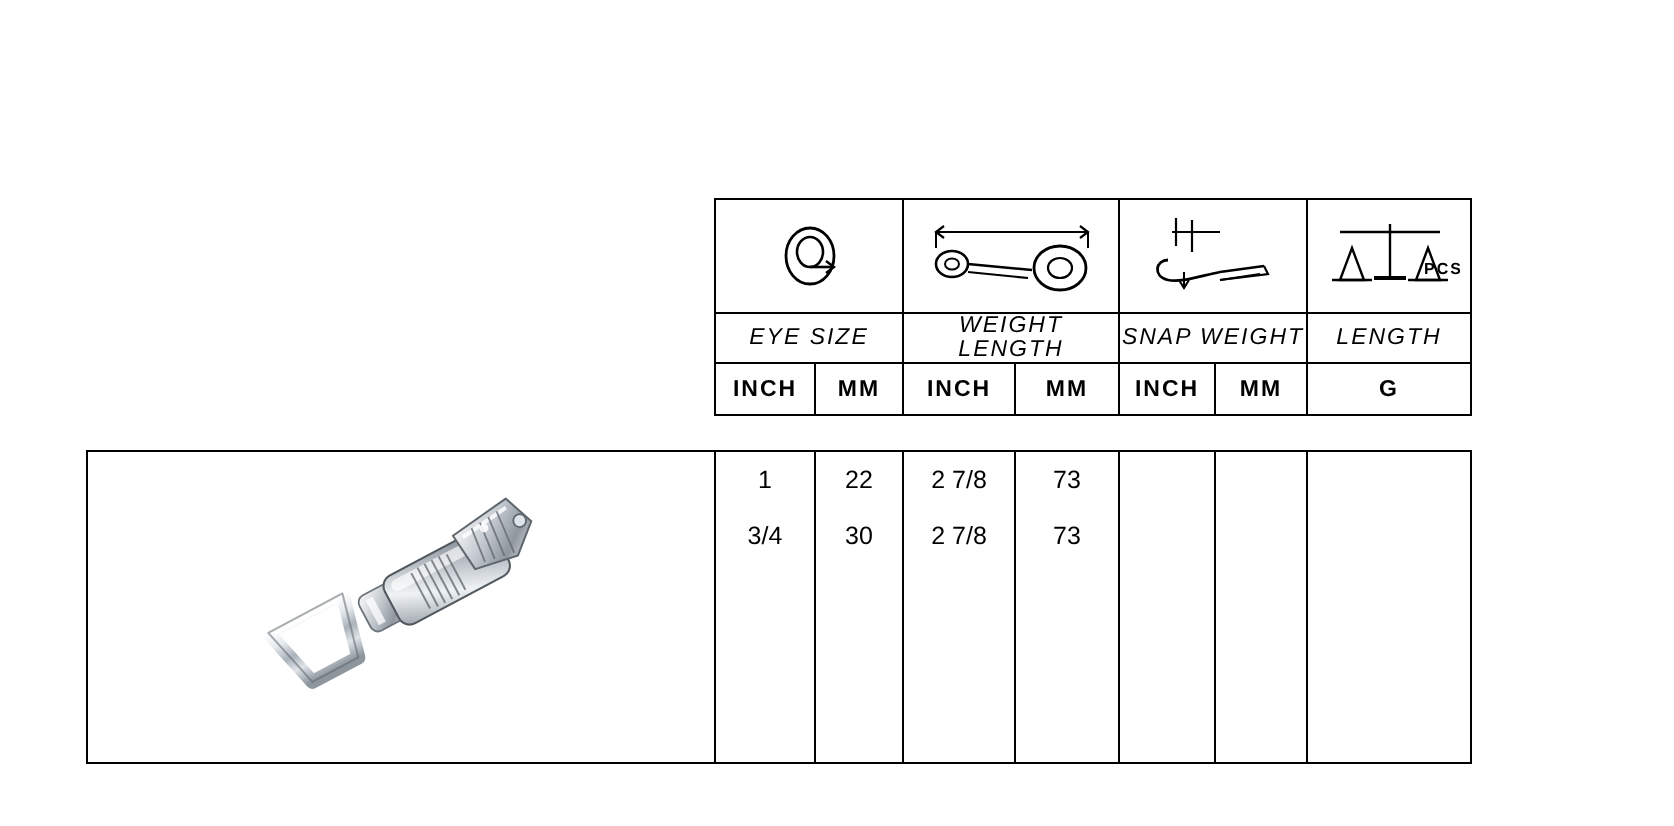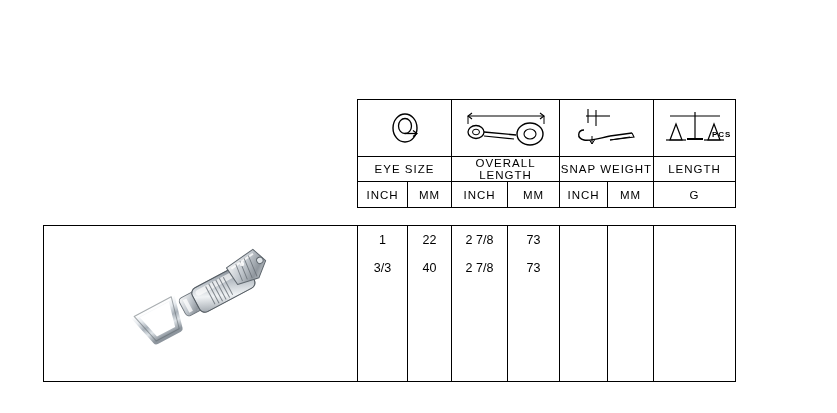--- a/index.html
+++ b/index.html
@@ -31,23 +31,25 @@
     vertical-align: middle;
     font-size: 11.5px;
     letter-spacing: 1px;
     padding: 0;
   }
   .icon-row td {
     height: 56px;
   }
   .name-row td {
     height: 22px;
+    font-style: italic;
   }
   .unit-row td {
     height: 25px;
+    font-weight: bold;
   }
 
   .col-eye-in   { width: 50px; }
   .col-eye-mm   { width: 44px; }
   .col-ovr-in   { width: 56px; }
   .col-ovr-mm   { width: 52px; }
   .col-snp-in   { width: 48px; }
   .col-snp-mm   { width: 46px; }
   .col-wt       { width: 82px; }
 
@@ -157,21 +159,21 @@
         <path d="M60 36 L48 36 L54 20 Z" fill="none" stroke="#000" stroke-width="1.2"></path>
         <path d="M44 36 L64 36" stroke="#000" stroke-width="1.2" fill="none"></path>
         <rect x="27" y="34" width="16" height="2" fill="#000"></rect>
         <text x="52" y="33" font-family="'Liberation Sans', sans-serif" font-size="8" font-weight="bold" fill="#000">PCS</text>
       </svg>
     </td>
   </tr>
 
   <tr class="name-row">
     <td colspan="2">EYE SIZE</td>
-    <td colspan="2">OVERALL LENGTH</td>
+    <td colspan="2">WEIGHT LENGTH</td>
     <td colspan="2">SNAP WEIGHT</td>
     <td>LENGTH</td>
   </tr>
 
   <tr class="unit-row">
     <td>INCH</td>
     <td>MM</td>
     <td>INCH</td>
     <td>MM</td>
     <td>INCH</td>
@@ -257,25 +259,25 @@
             <circle cx="141" cy="27" r="3.2" fill="#dfe4e8" stroke="#5e666d" stroke-width="0.9"></circle>
           </g>
 
           <circle cx="120" cy="24" r="2.2" fill="#ffffff" opacity="0.85"></circle>
         </svg>
       </div>
     </td>
 
     <td class="data-cell">
       <span class="v">1</span>
-      <span class="v">3/3</span>
+      <span class="v">3/4</span>
     </td>
     <td class="data-cell">
       <span class="v">22</span>
-      <span class="v">40</span>
+      <span class="v">30</span>
     </td>
     <td class="data-cell">
       <span class="v">2 7/8</span>
       <span class="v">2 7/8</span>
     </td>
     <td class="data-cell">
       <span class="v">73</span>
       <span class="v">73</span>
     </td>
     <td class="data-cell">

